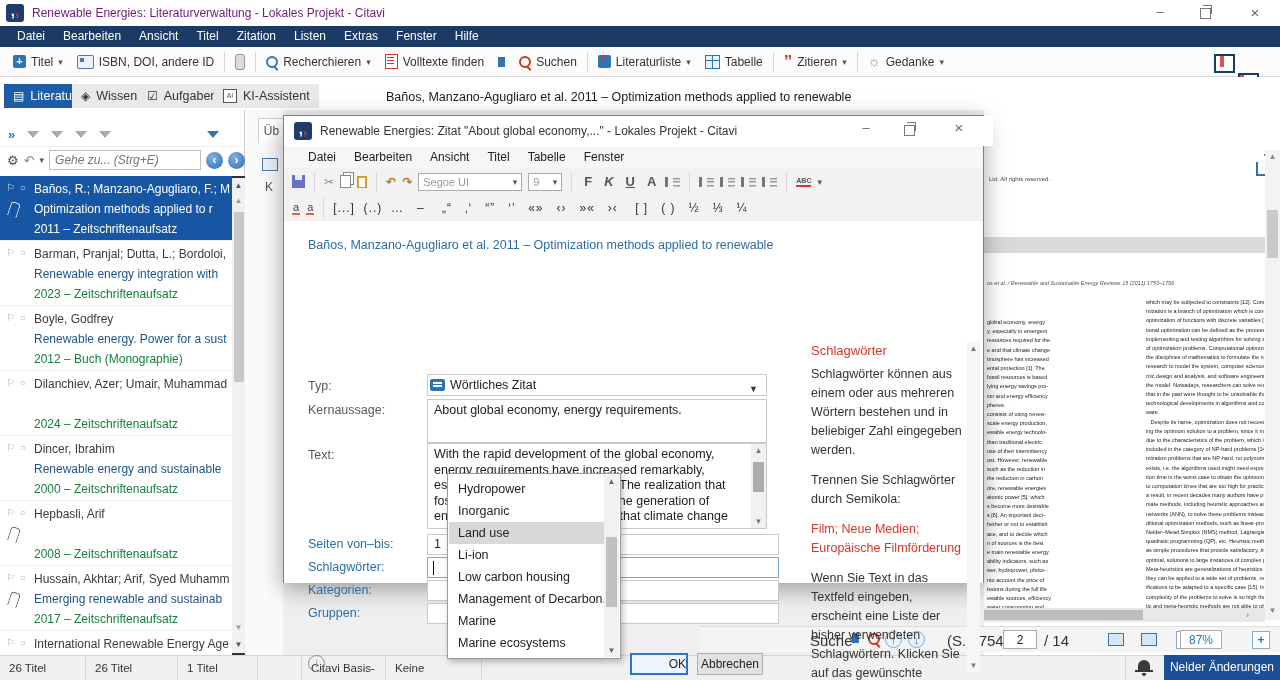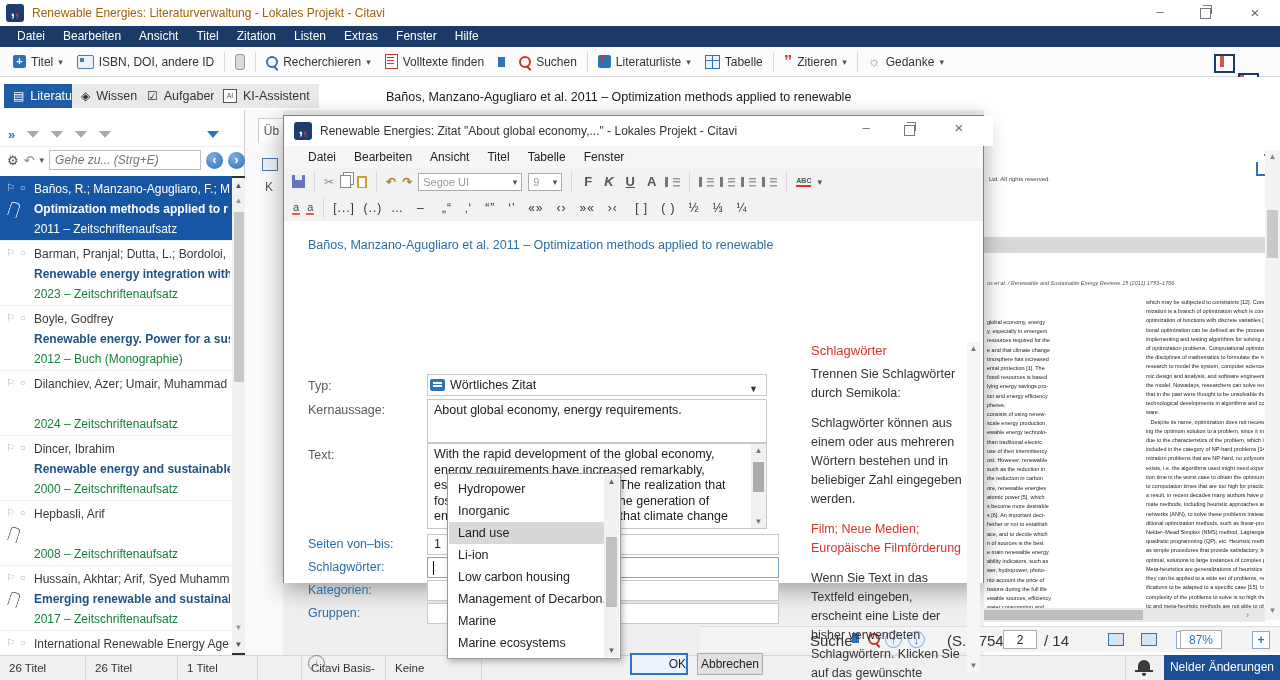--- a/index.html
+++ b/index.html
@@ -6,21 +6,21 @@
   body{width:1280px;height:680px;position:relative;overflow:hidden;background:#fff;
        font-family:"Liberation Sans",sans-serif;font-size:12px;color:#222}
   .ab{position:absolute}
   .flex{display:flex;align-items:center}
   
   .titlebar{left:0;top:0;width:1280px;height:26px;background:#fff;border-bottom:0}
   .applogo{width:18px;height:18px;background:#1E3C6E;border-radius:3px;color:#fff;
            font-weight:bold;font-size:15px;line-height:14px;text-align:center}
   .applogo i{font-style:normal;color:#fff}
   .applogo b{color:#D9342B}
-  .wtitle{color:#a16207;font-size:12px}
+  .wtitle{color:#701a75;font-size:12px}
   .wctl{color:#666;font-size:13px;width:30px;text-align:center;cursor:default}
   .restore{width:9px;height:9px;border:1px solid #777;position:relative;background:#fff}
   .restore::before{content:"";position:absolute;left:2px;top:-4px;width:8px;height:8px;
                    border:1px solid #777;border-left:none;border-bottom:none}
   
   .menubar{left:0;top:26px;width:1280px;height:21px;background:#1B3A66;display:flex;align-items:center;padding-left:8px;box-sizing:border-box}
   .menubar span{color:#fff;font-size:12px;padding:0 9px;line-height:21px}
   
   .maintb{left:0;top:47px;width:1280px;height:30px;background:#FCFCFC;border-bottom:1px solid #D8D8D8;display:flex;align-items:center;padding-left:6px;box-sizing:border-box}
   .tbtn{display:flex;align-items:center;gap:5px;padding:0 7px;height:24px;color:#333}
@@ -65,21 +65,21 @@
   .funnel.blue{border-top-color:#2E74B5}
   .sbrow2{position:absolute;left:0;top:37px;width:245px;height:26px;display:flex;align-items:center;gap:5px;padding-left:7px;box-sizing:border-box}
   .gear{color:#3F5368;font-size:13px;line-height:13px}
   .goto{width:140px;height:18px;border:1px solid #BFBFBF;font-style:italic;color:#9a9a9a;font-size:12px;padding:0 5px;font-family:"Liberation Sans",sans-serif}
   .navball{width:17px;height:17px;border-radius:50%;background:radial-gradient(circle at 35% 30%,#7FB0E3,#2D6DB5);color:#fff;font-size:12px;line-height:16px;text-align:center;font-weight:bold}
   
   .list{position:absolute;left:0;top:66px;width:232px;height:479px;overflow:hidden}
   .item{position:absolute;left:0;width:232px;height:64px;border-bottom:1px solid #EFEFEF;background:#fff}
   .item.sel{background:#1656A5}
   .item .a{position:absolute;left:34px;top:3px;width:196px;white-space:nowrap;overflow:hidden;color:#3a3a3a;line-height:20px}
-  .item .t{position:absolute;left:34px;top:23px;width:196px;white-space:nowrap;overflow:hidden;color:#1F5386;font-weight:bold;line-height:20px}
+  .item .t{position:absolute;left:34px;top:23px;width:196px;white-space:nowrap;overflow:hidden;color:#1F5386;font-weight:normal;line-height:20px}
   .item .m{position:absolute;left:34px;top:43px;width:196px;white-space:nowrap;overflow:hidden;color:#15803d;line-height:20px}
   .item.sel .a,.item.sel .t,.item.sel .m{color:#fff}
   .mini{position:absolute;left:6px;top:6px;color:#B5B5B5;font-size:10px;letter-spacing:1px}
   .item.sel .mini{color:#CBD9EC}
   .clip{position:absolute;left:9px;top:26px;width:8px;height:14px;border:1.5px solid #666;border-radius:4px 4px 0 0;border-bottom:none;transform:rotate(18deg)}
   .item.sel .clip{border-color:#E8EEF6}
   .vsb{position:absolute;left:232px;top:66px;width:13px;height:479px;background:#F1F1F1}
   .vsb .b{position:absolute;left:0;width:13px;height:16px;text-align:center;font-size:8px;color:#555;line-height:16px;background:#F1F1F1}
   .vsb .thumb{position:absolute;left:1.5px;width:10px;background:#C8C8C8}
   
@@ -557,22 +557,22 @@
 
     <div class="dlabel blue" style="top:385px">Gruppen:</div>
     <div class="dfield" style="top:382px;width:352px;height:21px"></div>
 
     <div class="infoc">i</div>
     <div class="okbtn">OK</div>
     <div class="cancelbtn">Abbrechen</div>
 
     <div class="helptitle">Schlagwörter</div>
     <div class="helpbody">
+      <p>Schlagwörter können aus einem oder aus mehreren Wörtern bestehen und in beliebiger Zahl eingegeben werden.</p>
       <p>Trennen Sie Schlagwörter durch Semikola:</p>
-      <p>Schlagwörter können aus einem oder aus mehreren Wörtern bestehen und in beliebiger Zahl eingegeben werden.</p>
       <p class="red">Film; Neue Medien; Europäische Filmförderung</p>
       <p>Wenn Sie Text in das Textfeld eingeben, erscheint eine Liste der bisher verwendeten Schlagwörtern. Klicken Sie auf das gewünschte Schlagwort, um es zu übernehmen.</p>
     </div>
     <div class="hsb">
       <div class="ar" style="top:2px">▲</div>
       <div class="ar" style="bottom:2px">▼</div>
     </div>
   </div>
 </div>
 

